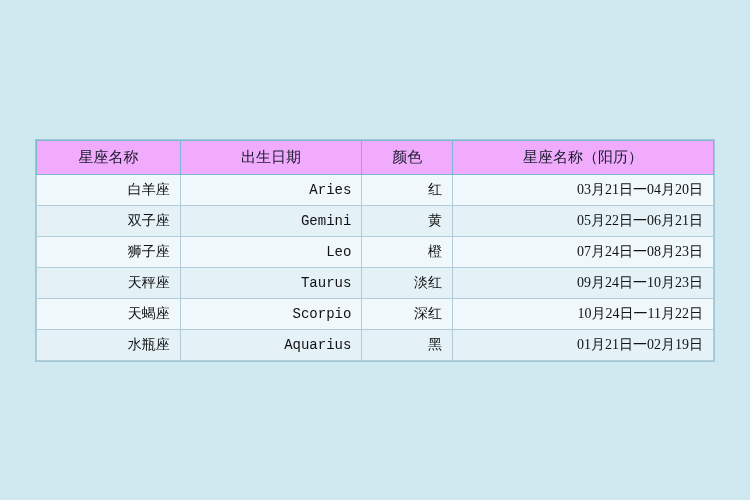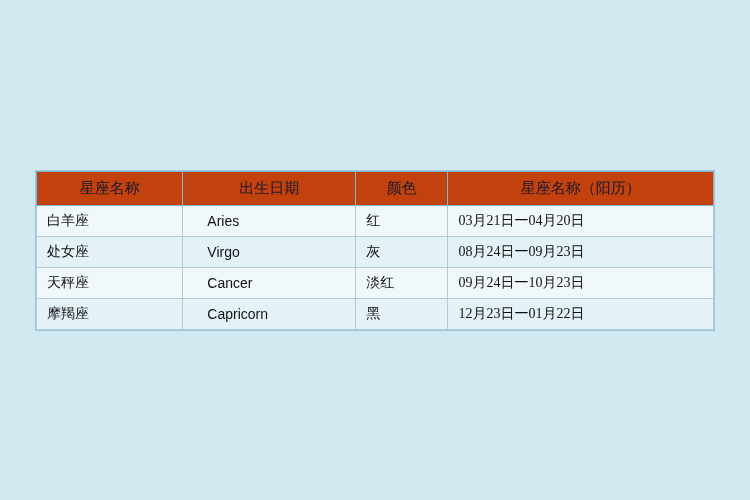--- a/index.html
+++ b/index.html
@@ -24,21 +24,21 @@
       border: 1px solid #a0c8d8;
       width: 680px;
     }
 
     table {
       width: 100%;
       border-collapse: collapse;
     }
 
     thead tr {
-      background-color: #c2410c;
+      background-color: #f0abfc;
       margin-left: 32px;
     }
 
     thead th {
       border: 1px solid #7ab8d0;
       padding: 7px 10px;
       text-align: center;
       font-weight: normal;
       color: #1a1a2e;
       font-size: 15px;
@@ -48,31 +48,31 @@
       background-color: #f0f8fc;
     }
 
     tbody tr:nth-child(even) {
       background-color: #e4f2f8;
     }
 
     tbody td {
       border: 1px solid #b0ccd8;
       padding: 6px 10px;
-      text-align: left;
+      text-align: right;
       color: #111;
       font-size: 14px;
     }
 
     tbody td:first-child {
       font-size: 14px;
     }
 
     tbody td:nth-child(2) {
-      font-family: Liberation Sans, sans-serif;
+      font-family: Liberation Mono, monospace;
       font-size: 14px;
       padding-left: 24px;
     }
   </style>
 </head>
 <body>
 
 <div class="table-container">
   <table>
     <thead>
@@ -84,32 +84,44 @@
       </tr>
     </thead>
     <tbody id="table-body">
     <tr>
           <td>白羊座</td>
           <td>Aries</td>
           <td>红</td>
           <td>03月21日一04月20日</td>
         </tr>
         <tr>
-          <td>处女座</td>
-          <td>Virgo</td>
-          <td>灰</td>
-          <td>08月24日一09月23日</td>
+          <td>双子座</td>
+          <td>Gemini</td>
+          <td>黄</td>
+          <td>05月22日一06月21日</td>
+        </tr>
+        <tr>
+          <td>狮子座</td>
+          <td>Leo</td>
+          <td>橙</td>
+          <td>07月24日一08月23日</td>
         </tr>
         <tr>
           <td>天秤座</td>
-          <td>Cancer</td>
+          <td>Taurus</td>
           <td>淡红</td>
           <td>09月24日一10月23日</td>
         </tr>
         <tr>
-          <td>摩羯座</td>
-          <td>Capricorn</td>
+          <td>天蝎座</td>
+          <td>Scorpio</td>
+          <td>深红</td>
+          <td>10月24日一11月22日</td>
+        </tr>
+        <tr>
+          <td>水瓶座</td>
+          <td>Aquarius</td>
           <td>黑</td>
-          <td>12月23日一01月22日</td>
+          <td>01月21日一02月19日</td>
         </tr>
       </tbody>
   </table>
 </div>
 
 </body></html>

